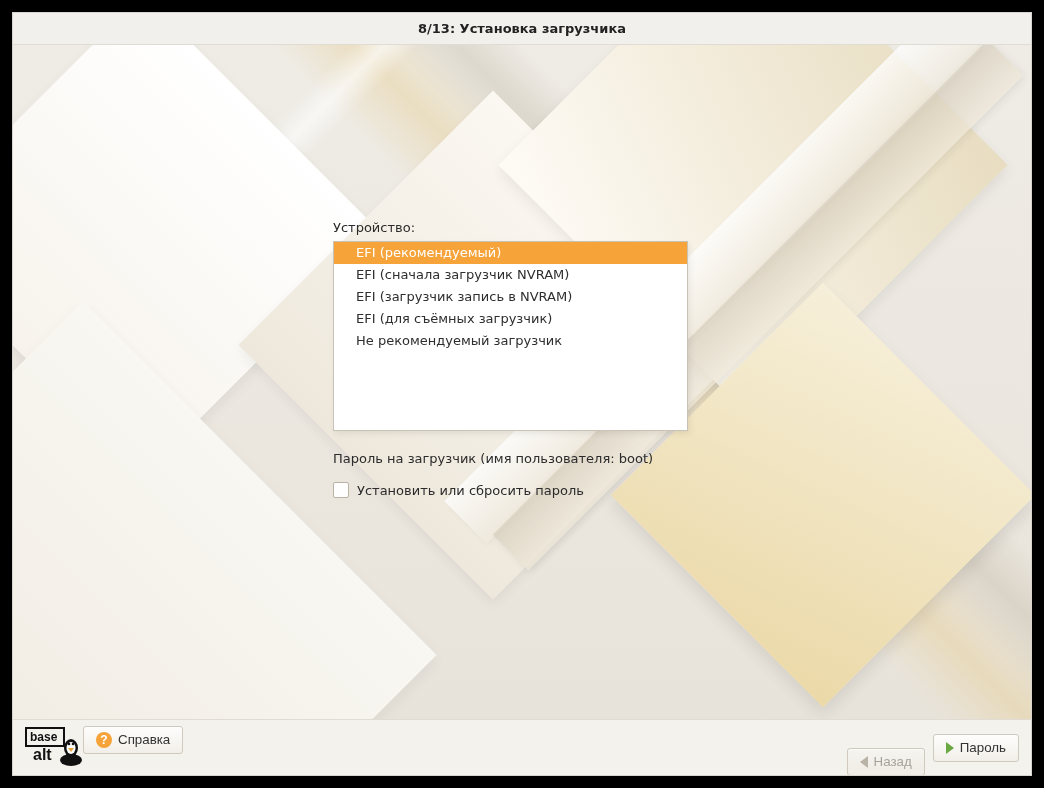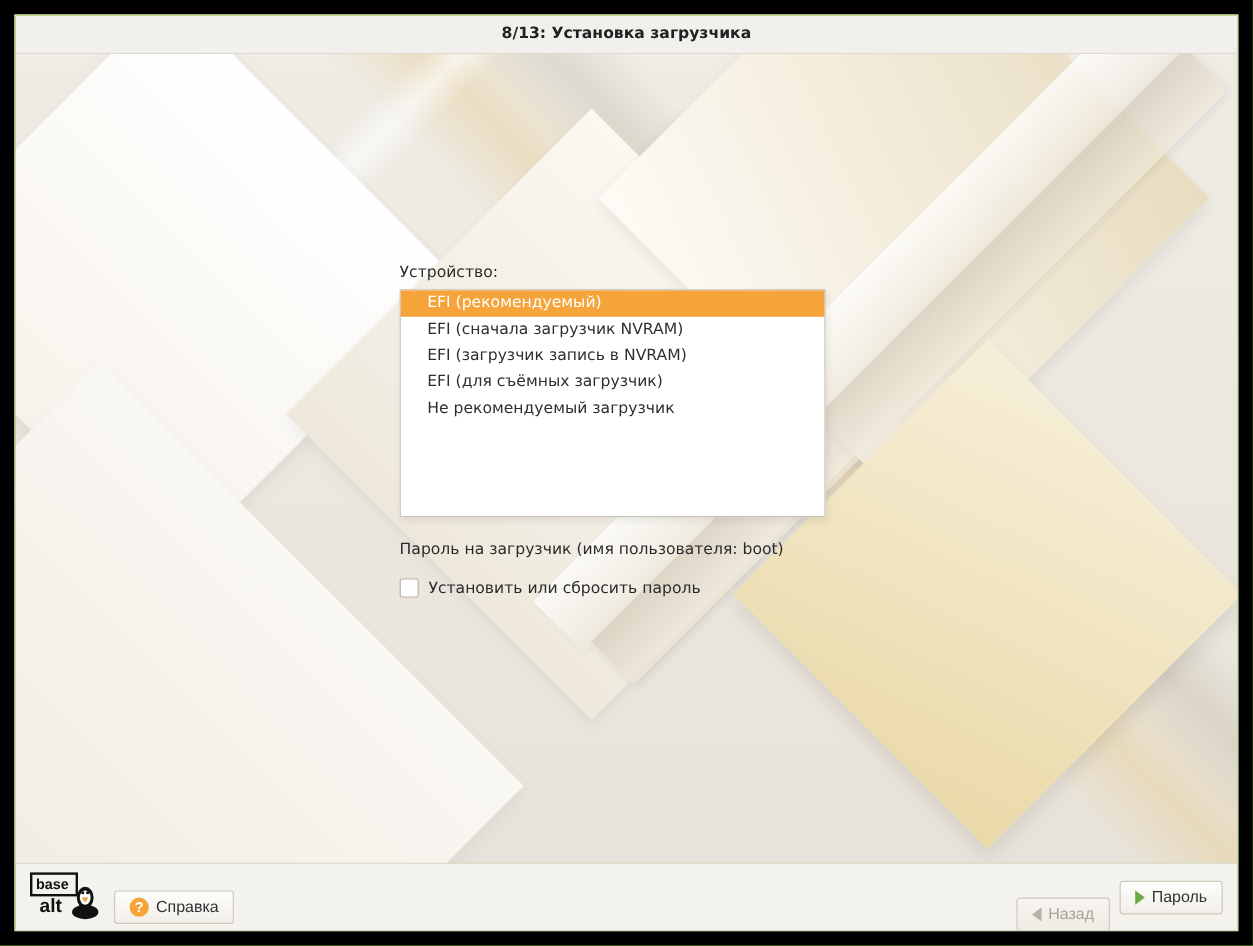--- a/index.html
+++ b/index.html
@@ -85,21 +85,21 @@
       border-radius:2px;
     }
     .muted { color:#2b2b2b; }
     
     .footer {
       position:absolute; left:0; right:0; bottom:0; height:56px;
       background:#f4f2ed;
       border-top:1px solid #e1dcd3;
       display:flex; align-items:center; padding:0 12px;
     }
-    .logo-wrap{ display:flex; align-items:flex-end; gap:12px; }
+    .logo-wrap{ display:flex; align-items:flex-start; gap:0; }
     .logo {
       width:58px; height:44px;
     }
     .btn {
       height:28px; padding:0 12px;
       background: linear-gradient(#fdfdfc,#f2efe9);
       border:1px solid #cfc9be;
       border-radius:3px;
       display:inline-flex; align-items:center; gap:6px;
       color:#333;

